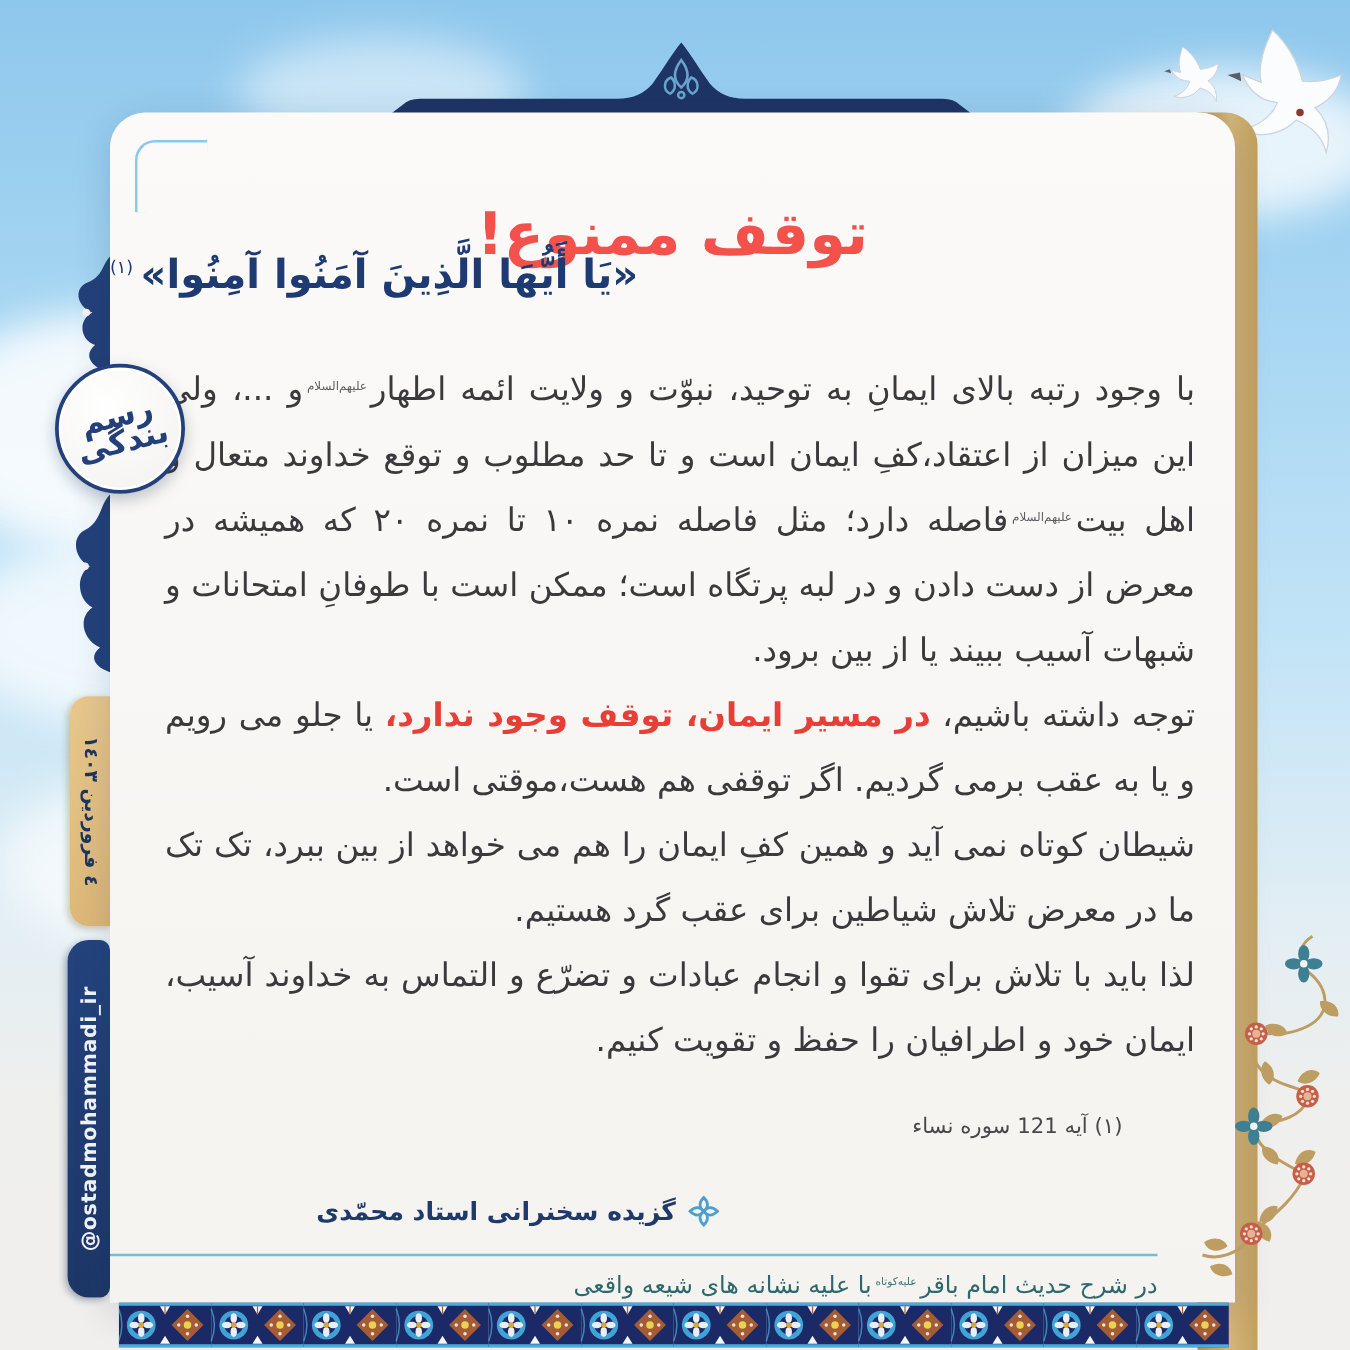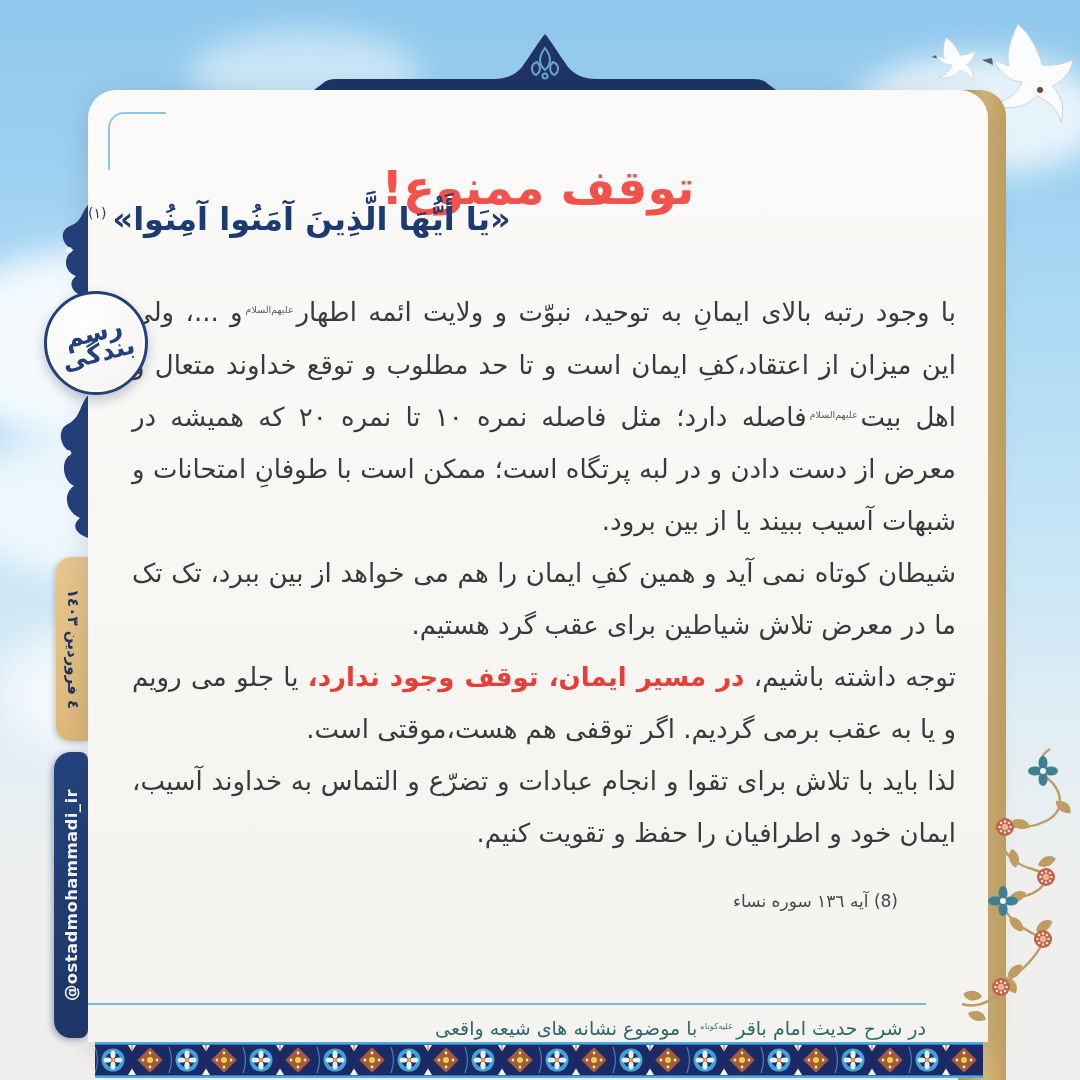--- a/index.html
+++ b/index.html
@@ -162,31 +162,42 @@
     <div class="corner-bracket"></div>
 
     <div class="title">توقف ممنوع!</div>
 
     <div class="verse">
       <span>«یَا أَیُّهَا الَّذِینَ آمَنُوا آمِنُوا»</span><sup>(١)</sup>
     </div>
 
     <div class="body-text">
       <p><span>با وجود رتبه بالای ایمانِ به توحید، نبوّت و ولایت ائمه اطهار</span><span class="hon">علیهم‌السلام</span><span>و ...، ولی این میزان از اعتقاد،کفِ ایمان است و تا حد مطلوب و توقع خداوند متعال و اهل بیت</span><span class="hon">علیهم‌السلام</span><span>فاصله دارد؛ مثل فاصله نمره ۱۰ تا نمره ۲۰ که همیشه در معرض از دست دادن و در لبه پرتگاه است؛ ممکن است با طوفانِ امتحانات و شبهات آسیب ببیند یا از بین برود.</span></p>
+      <p><span>توجه داشته باشیم،</span> <span class="red-bold">در مسیر ایمان، توقف وجود ندارد،</span> <span>یا جلو می رویم و یا به عقب برمی گردیم. اگر توقفی هم هست،موقتی است.</span></p>
       <p>شیطان کوتاه نمی آید و همین کفِ ایمان را هم می خواهد از بین ببرد، تک تک ما در معرض تلاش شیاطین برای عقب گرد هستیم.</p>
-      <p><span>توجه داشته باشیم،</span> <span class="red-bold">در مسیر ایمان، توقف وجود ندارد،</span> <span>یا جلو می رویم و یا به عقب برمی گردیم. اگر توقفی هم هست،موقتی است.</span></p>
       <p>لذا باید با تلاش برای تقوا و انجام عبادات و تضرّع و التماس به خداوند آسیب، ایمان خود و اطرافیان را حفظ و تقویت کنیم.</p>
-      <div class="footnote"><span class="fn-text">(8) آیه ١٣٦ سوره نساء</span></div>
-    </div>
-
+      <div class="footnote"><span class="fn-text">(١) آیه 121 سوره نساء</span></div>
+    </div>
+
+    <div class="footer1">
+      <svg width="26" height="26" viewBox="0 0 26 26">
+        <g fill="none" stroke="#4d9fd0" stroke-width="2.2">
+          <path d="M13,2 C9,6 9,10 13,13 C17,10 17,6 13,2 Z"></path>
+          <path d="M13,24 C9,20 9,16 13,13 C17,16 17,20 13,24 Z"></path>
+          <path d="M2,13 C6,9 10,9 13,13 C10,17 6,17 2,13 Z"></path>
+          <path d="M24,13 C20,9 16,9 13,13 C16,17 20,17 24,13 Z"></path>
+        </g>
+      </svg>
+      <span>گزیده سخنرانی استاد محمّدی</span>
+    </div>
 
     <div class="divider"></div>
 
     <div class="footer2">
-      <span>در شرح حدیث امام باقر</span><span class="hon">علیه‌کوتاه</span><span>با موضوع نشانه های شیعه واقعی</span>
+      <span>در شرح حدیث امام باقر</span><span class="hon">علیه‌کوتاه</span><span>با علیه نشانه های شیعه واقعی</span>
     </div>
   </div>
 
   <div class="logo-badge">
     <div class="logo-text">
       <div>رسم</div>
       <div>بندگی</div>
     </div>
   </div>
 

